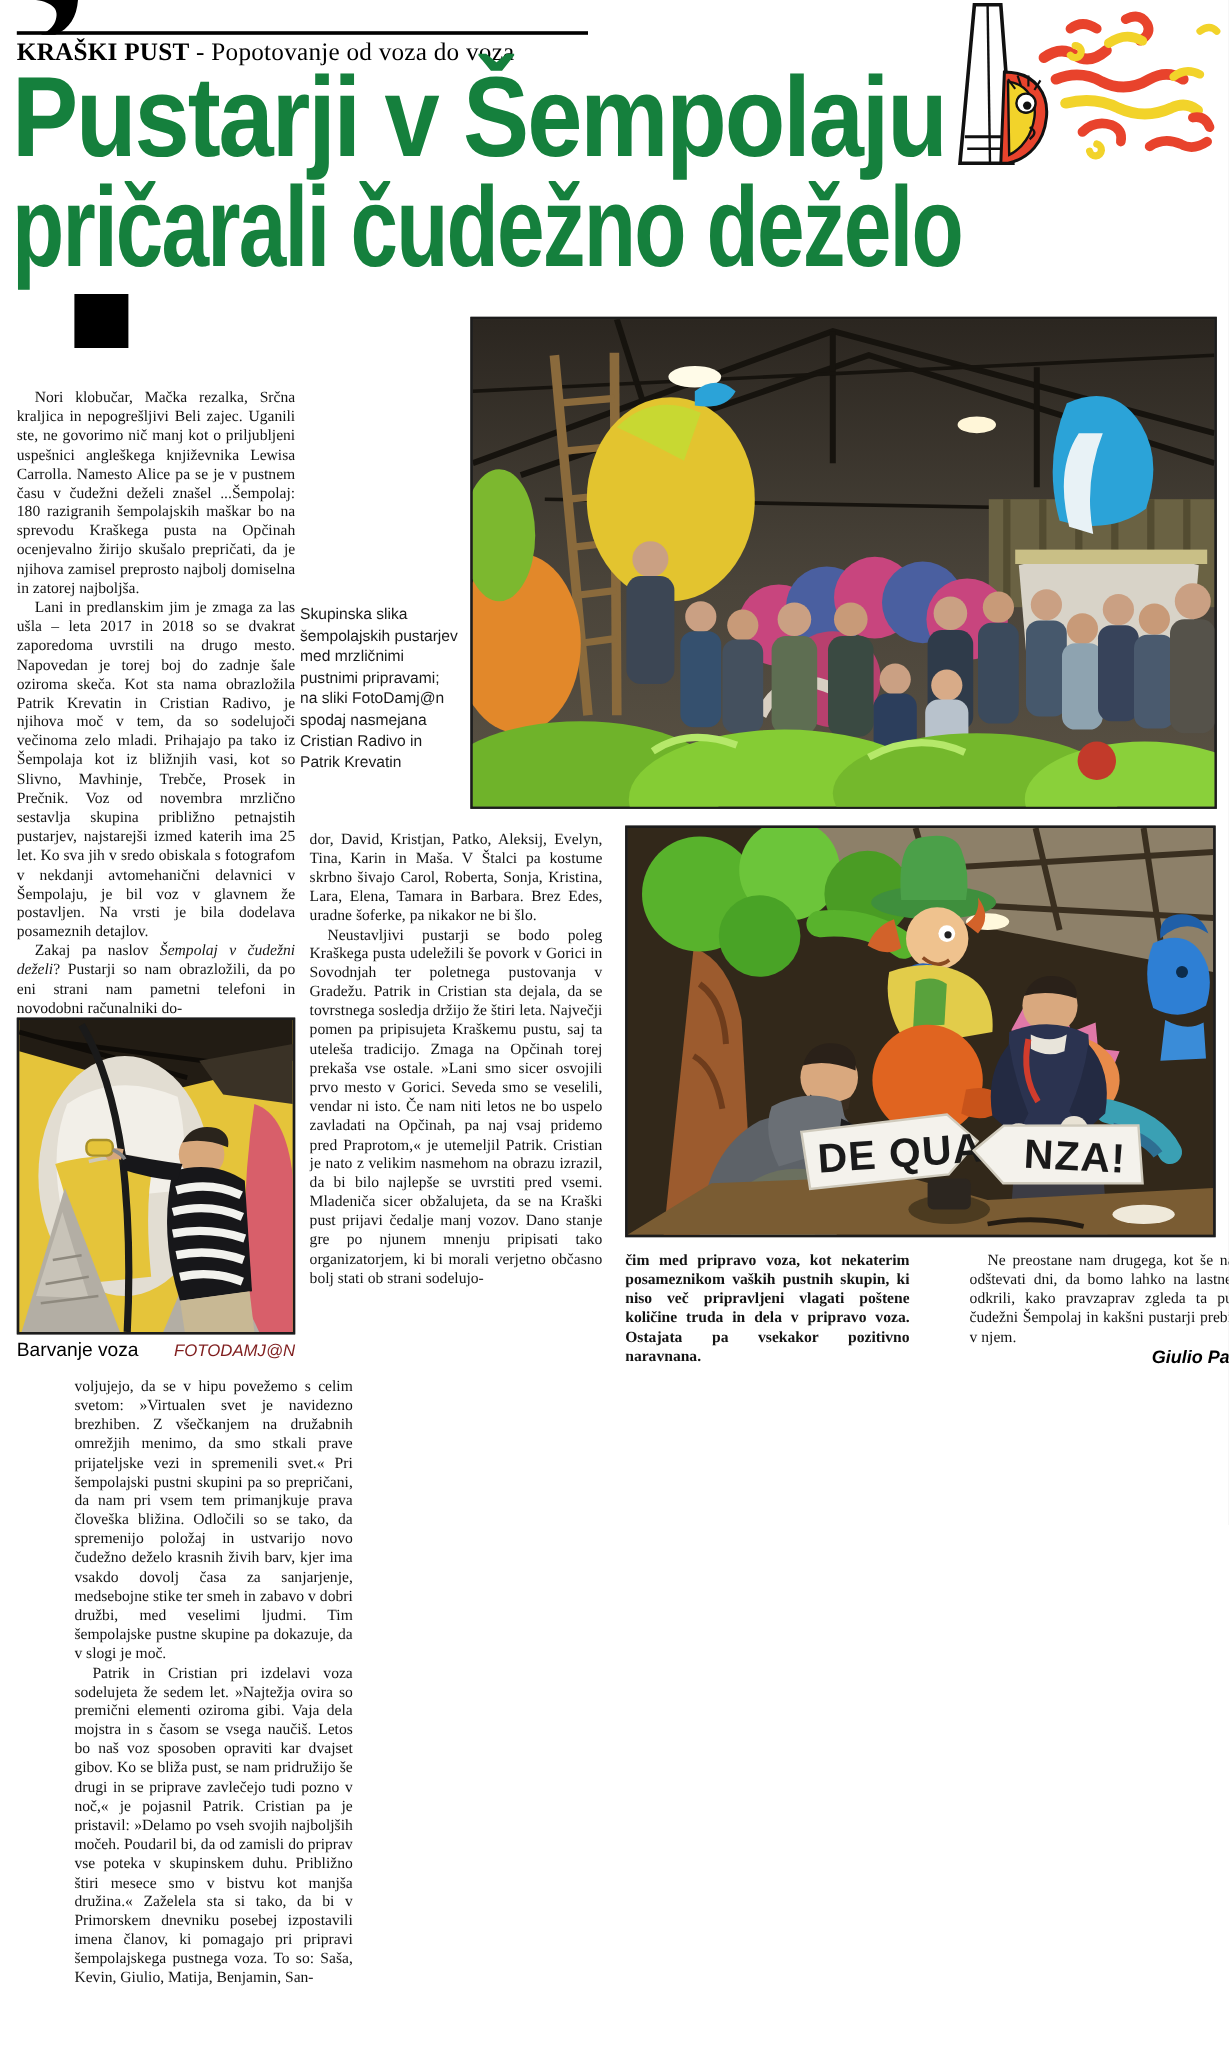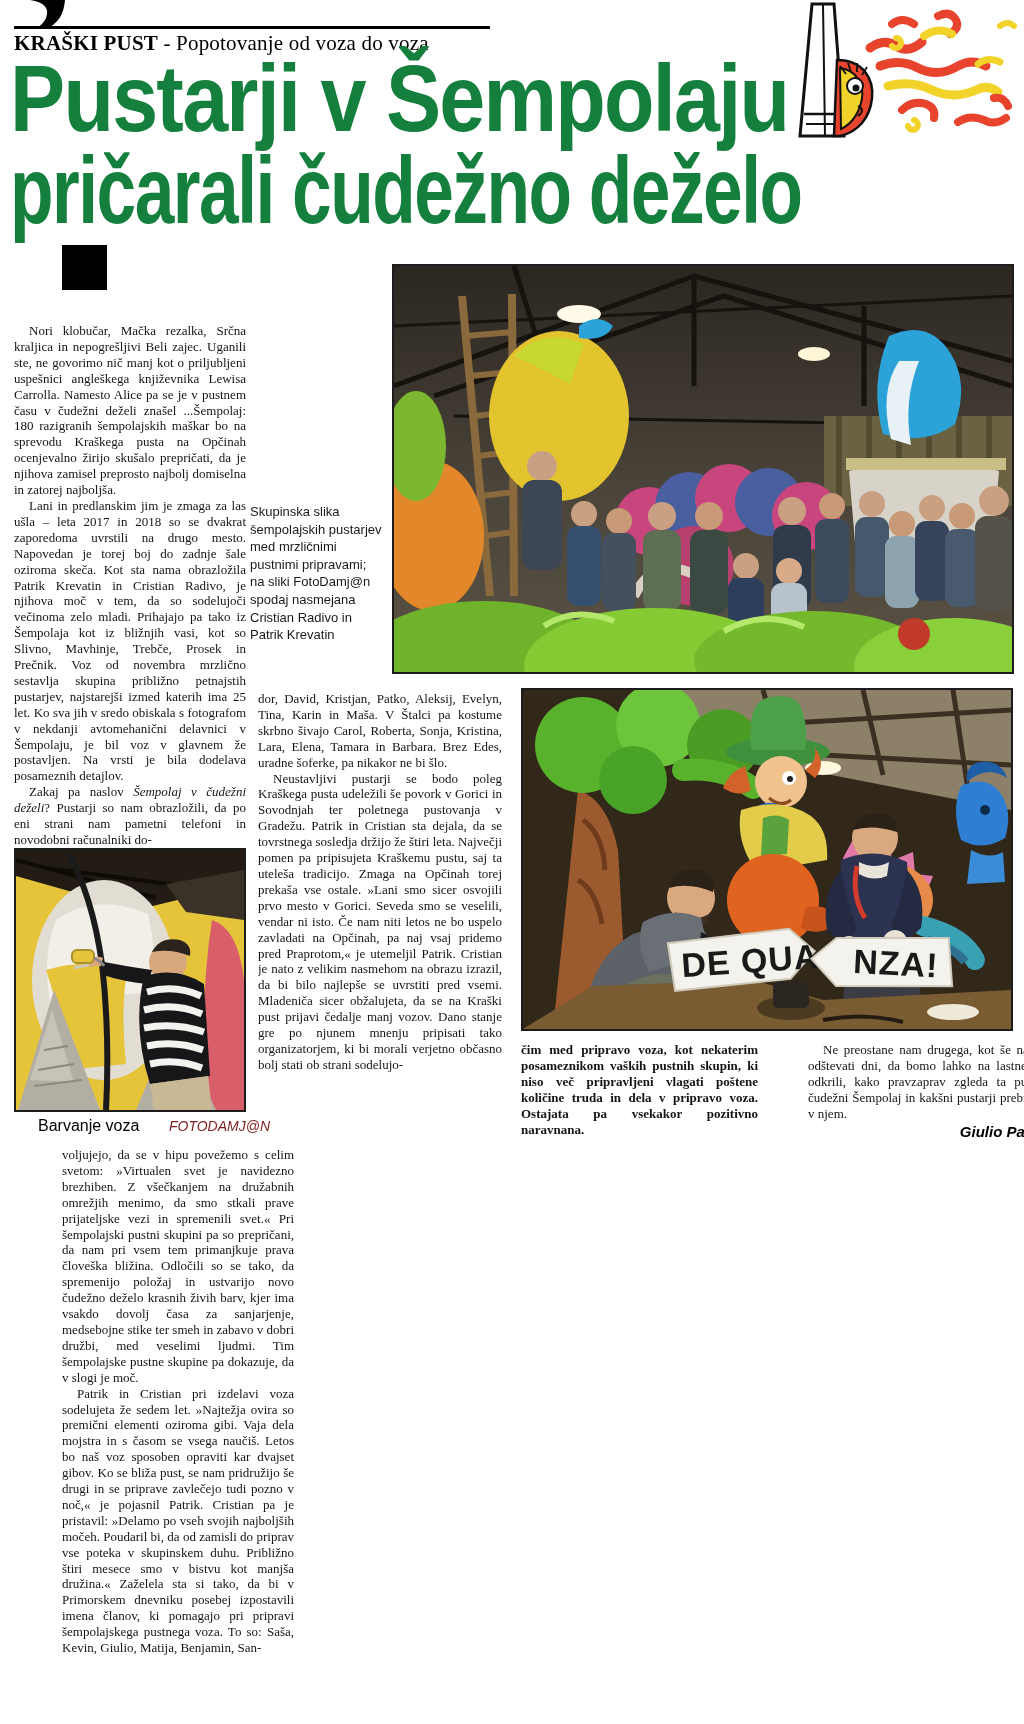--- a/index.html
+++ b/index.html
@@ -28,21 +28,21 @@
   #col1b{left:14px;top:1147px;width:232px;height:577px;overflow:hidden;margin-left:48px;}
   #col2 {left:258px;top:691px;width:244px;height:520px;overflow:hidden;}
   #col3a{left:521px;top:1042px;width:237px;height:120px;overflow:hidden;font-weight:bold;}
   #col3b{left:808px;top:1042px;width:241px;height:120px;overflow:hidden;}
   #byline{margin-top:2px;text-align:right;font-family:"Liberation Sans",sans-serif;
           font-style:italic;font-weight:bold;font-size:15px;color:#000;}
 
   
   #caption-mid{left:250px;top:503px;width:134px;text-align:left;
       font-family:"Liberation Sans",sans-serif;font-size:13px;line-height:17.6px;color:#1a1a1a;}
-  #caption3-row{left:14px;top:1117px;width:232px;display:flex;justify-content:space-between;align-items:baseline;margin-left:24px;}
+  #caption3-row{left:14px;top:1117px;width:232px;display:flex;justify-content:space-between;align-items:baseline;}
   #caption3-label{font-family:"Liberation Sans",sans-serif;font-size:16px;color:#000;}
   #caption3-credit{font-family:"Liberation Sans",sans-serif;font-style:italic;font-size:14px;color:#7f1d1d;}
 
   
   .photo{border:2px solid #1c1c1c;box-sizing:border-box;background:#333;}
   #photo1{left:392px;top:264px;width:622px;height:410px;}
   #photo2{left:521px;top:688px;width:492px;height:343px;}
   #photo3{left:14px;top:848px;width:232px;height:264px;}
   .photo svg{display:block;width:100%;height:100%;}
 

